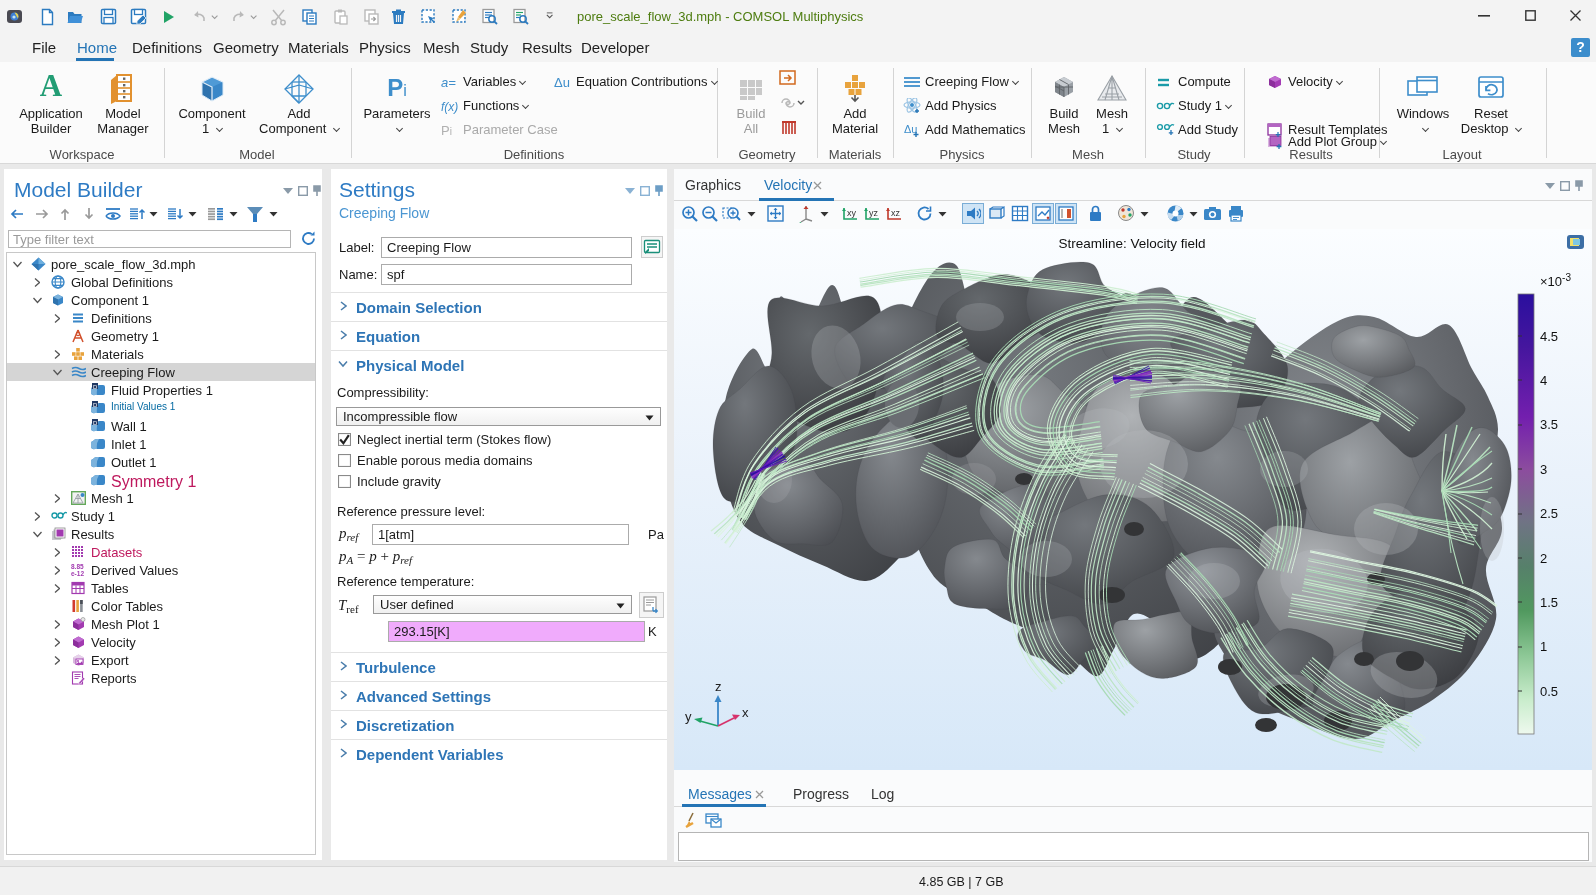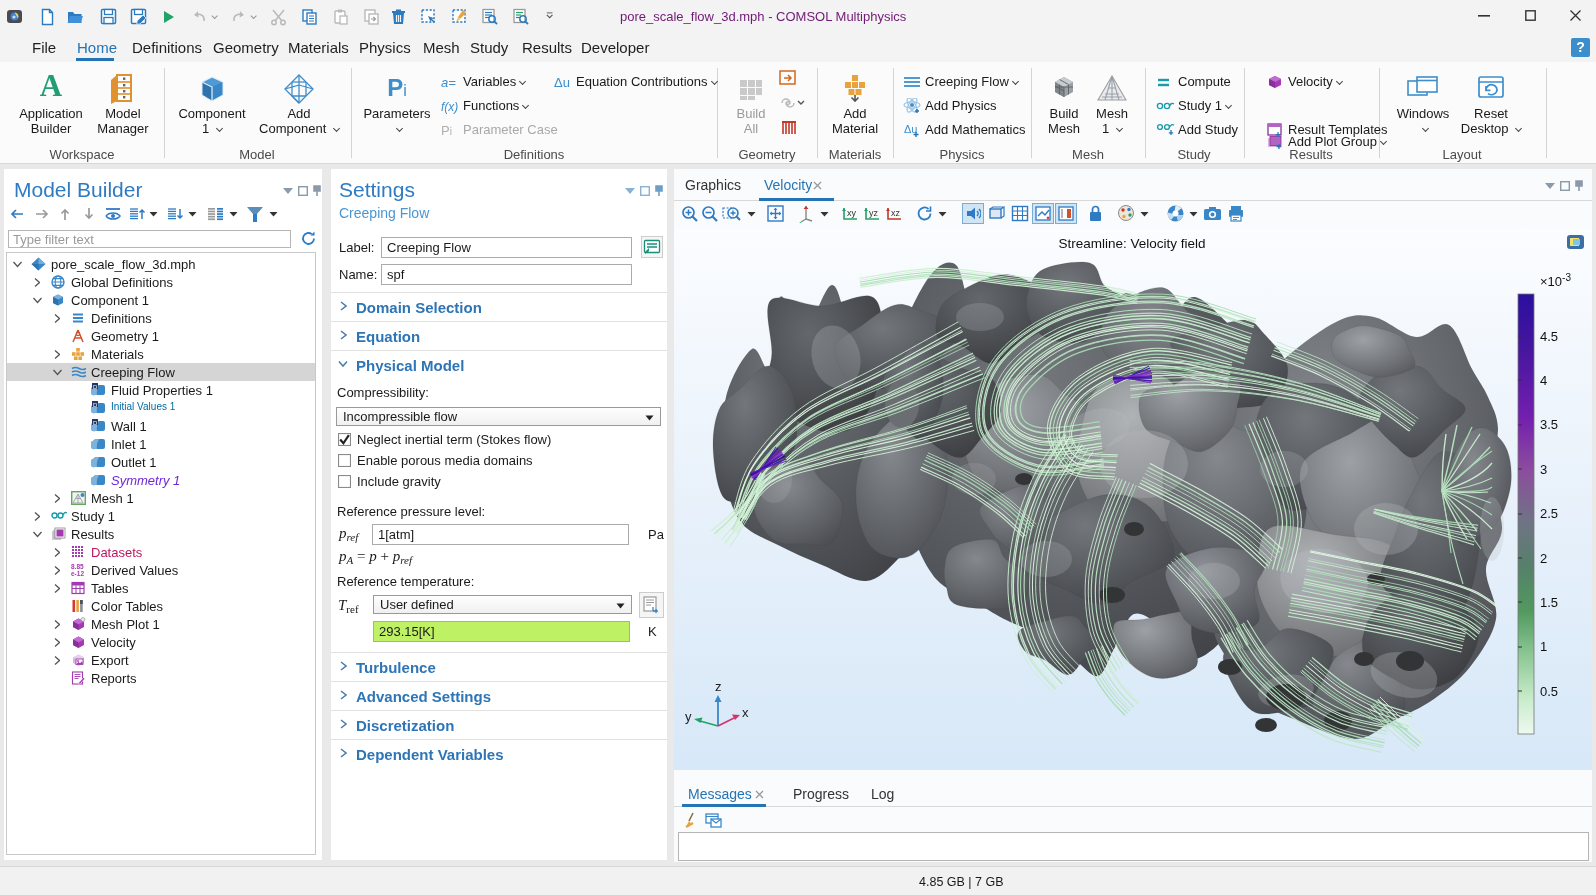--- a/index.html
+++ b/index.html
@@ -114,21 +114,21 @@
         <path d="M4 7 h5"></path>
       </g>
       <path d="M4 9.5 h4" stroke="#2c7bc0" stroke-width="1.2"></path>
       <circle cx="11" cy="11" r="3.2" fill="none" stroke="#2c7bc0" stroke-width="1.5"></circle>
       <path d="M13.3 13.3 L16 16" stroke="#2c7bc0" stroke-width="1.8"></path>
     </svg>
     <svg class="ic" style="left:544px;top:8px;" width="12" height="18" viewBox="0 0 17 18">
       <path d="M4 6 l4 4 4-4" fill="none" stroke="#555" stroke-width="1.5"></path>
       <path d="M4 3.2 h8" stroke="#555" stroke-width="1.3"></path>
     </svg>
-    <div class="abs" style="left:577px;top:9px;font-size:13px;color:#701a75;margin-left:43px;">pore_scale_flow_3d.mph - COMSOL Multiphysics</div>
+    <div class="abs" style="left:577px;top:9px;font-size:13px;color:#4d7c0f;">pore_scale_flow_3d.mph - COMSOL Multiphysics</div>
     <svg class="ic" style="left:1478px;top:15px;" width="12" height="2">
       <rect width="12" height="1.6" fill="#333"></rect>
     </svg>
     <svg class="ic" style="left:1525px;top:10px;" width="11" height="11">
       <rect x="0.8" y="0.8" width="9.4" height="9.4" fill="none" stroke="#333" stroke-width="1.4"></rect>
     </svg>
     <svg class="ic" style="left:1570px;top:10px;" width="11" height="11">
       <path d="M0.5 0.5 L10.5 10.5 M10.5 0.5 L0.5 10.5" stroke="#333" stroke-width="1.3"></path>
     </svg>
     <div class="abs" style="left:0;top:32px;width:1596px;height:30px;background:#f3f3f3;"></div>
@@ -580,21 +580,21 @@
     </div>
     <div class="abs" style="left:111px;top:455px;font-size:13px;color:#1a1a1a;white-space:nowrap;">Outlet 1</div>
     <div class="ic" style="left:91px;top:473px;">
       <svg width="15" height="14" viewBox="0 0 15 14">
         <g transform="translate(0,1)">
           <path d="M2 3 a5 5 0 0 1 5 -2 h5 a2 2 0 0 1 2 2 v6 a2 2 0 0 1 -2 2 h-8 a4 4 0 0 1 -2 -8 z" fill="#3a87c8"></path>
           <path d="M2 3 a5 5 0 0 1 5 -2 l1 0 a14 14 0 0 0 -2 10 l-2 0 a4 4 0 0 1 -2 -8 z" fill="#7cb3dd"></path>
         </g>
       </svg>
     </div>
-    <div class="abs" style="left:111px;top:473px;font-size:13px;color:#6d28d9;white-space:nowrap;font-style:italic;">Symmetry 1</div>
+    <div class="abs" style="left:111px;top:473px;font-size:16px;color:#be185d;white-space:nowrap;">Symmetry 1</div>
     <svg class="ic" style="left:54px;top:494px;" width="6" height="9">
       <path d="M1 0.5 L5.5 4.5 L1 8.5" fill="none" stroke="#555" stroke-width="1.3"></path>
     </svg>
     <div class="ic" style="left:71px;top:491px;">
       <svg width="15" height="14" viewBox="0 0 15 14">
         <rect x="0.7" y="0.7" width="13.6" height="12.6" fill="#f2f2f2" stroke="#64a85a" stroke-width="1.4"></rect>
         <path d="M2 12 L7 3 L12 12 z M7 3 L7 12 M4.5 7.5 L9.5 7.5" stroke="#9aa0a6" stroke-width="0.9" fill="none"></path>
         <circle cx="11.5" cy="4" r="2" fill="#3a87c8"></circle>
       </svg>
     </div>
@@ -789,21 +789,21 @@
         <path d="M0.5 0.5 h8 l-4 5 z" fill="#222"></path>
       </svg></div>
     <svg class="ic" style="left:639px;top:592px;" width="25" height="26" viewBox="0 0 25 26">
       <rect x="0.5" y="0.5" width="24" height="25" fill="#f5f5f5" stroke="#cdcdcd"></rect>
       <rect x="5" y="5" width="12" height="14" fill="#fff" stroke="#9a9a9a" stroke-width="1.2"></rect>
       <g stroke="#9a9a9a" stroke-width="1">
         <path d="M7 8 h8 M7 10.5 h8 M7 13 h5"></path>
       </g>
       <path d="M14 15 v4 m0 0 h4 m-1.5 -1.8 l1.8 1.8 -1.8 1.8" stroke="#3a87c8" stroke-width="1.3" fill="none"></path>
     </svg>
-    <div class="abs" style="left:373px;top:621px;width:257px;height:21px;background:#bef264;border:1px solid #ababab;font-size:13px;color:#1a1a1a;line-height:19px;padding-left:5px;">293.15[K]</div>
+    <div class="abs" style="left:388px;top:621px;width:257px;height:21px;background:#f0abfc;border:1px solid #ababab;font-size:13px;color:#1a1a1a;line-height:19px;padding-left:5px;">293.15[K]</div>
     <div class="abs" style="left:648px;top:624px;font-size:13px;color:#1a1a1a;">K</div>
     <div class="abs" style="left:331px;top:652px;width:336px;height:29px;border-top:1px solid #e2e2e2;"></div>
     <svg class="ic" style="left:340px;top:661px;" width="7" height="10">
       <path d="M1 1 L6 5 L1 9" fill="none" stroke="#4a7dab" stroke-width="1.5"></path>
     </svg>
     <div class="abs" style="left:356px;top:659px;font-size:15px;font-weight:bold;color:#2e75b6;">Turbulence</div>
     <div class="abs" style="left:331px;top:681px;width:336px;height:29px;border-top:1px solid #e2e2e2;"></div>
     <svg class="ic" style="left:340px;top:690px;" width="7" height="10">
       <path d="M1 1 L6 5 L1 9" fill="none" stroke="#4a7dab" stroke-width="1.5"></path>
     </svg>

